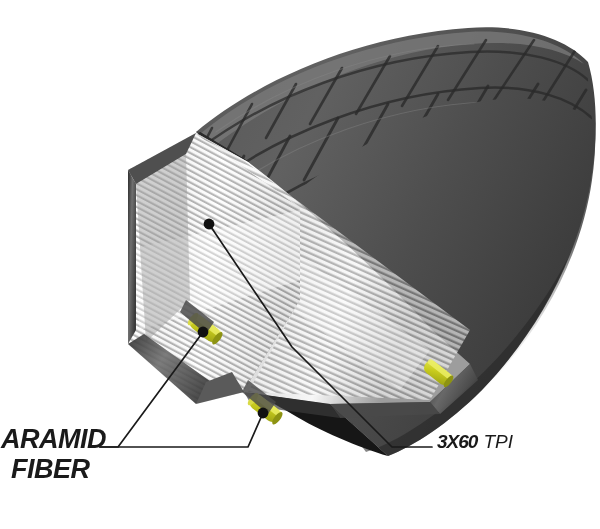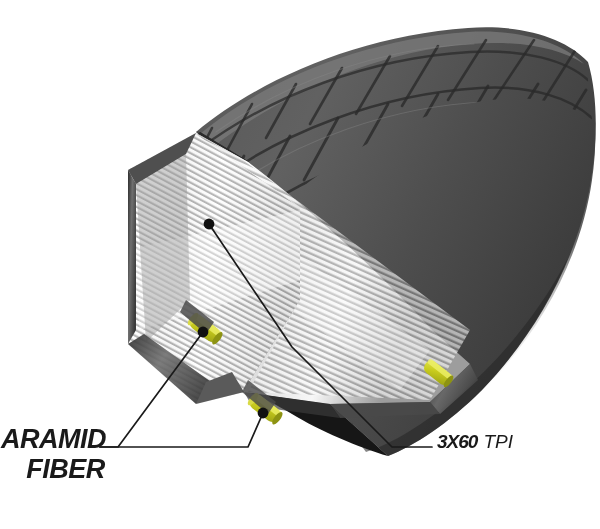--- a/index.html
+++ b/index.html
@@ -12,21 +12,21 @@
   #art{position:absolute;left:0;top:0;width:600px;height:529px;}
   .label{
     position:absolute;
     font-family:"Liberation Sans", sans-serif;
     font-style:italic;
     color:#1a1a1a;
     white-space:nowrap;
     letter-spacing:-0.5px;
   }
   #aramid-label{ left:1px; top:424px; font-size:27px; font-weight:700; line-height:30px;}
-  #aramid-label .l2{ display:block; text-align:center; padding-left:24px;}
+  #aramid-label .l2{ display:block; text-align:left; padding-left:10px;}
   #tpi-label{ left:437px; top:428px; font-size:19px; line-height:28px;}
   #tpi-label .num{font-weight:800; letter-spacing:-1px;}
   #tpi-label .unit{font-weight:400; letter-spacing:0px; padding-left:6px;}
 </style>
 </head>
 <body>
 
 <div id="stage">
 
   <svg id="art" viewBox="0 0 600 529" xmlns="http://www.w3.org/2000/svg">

